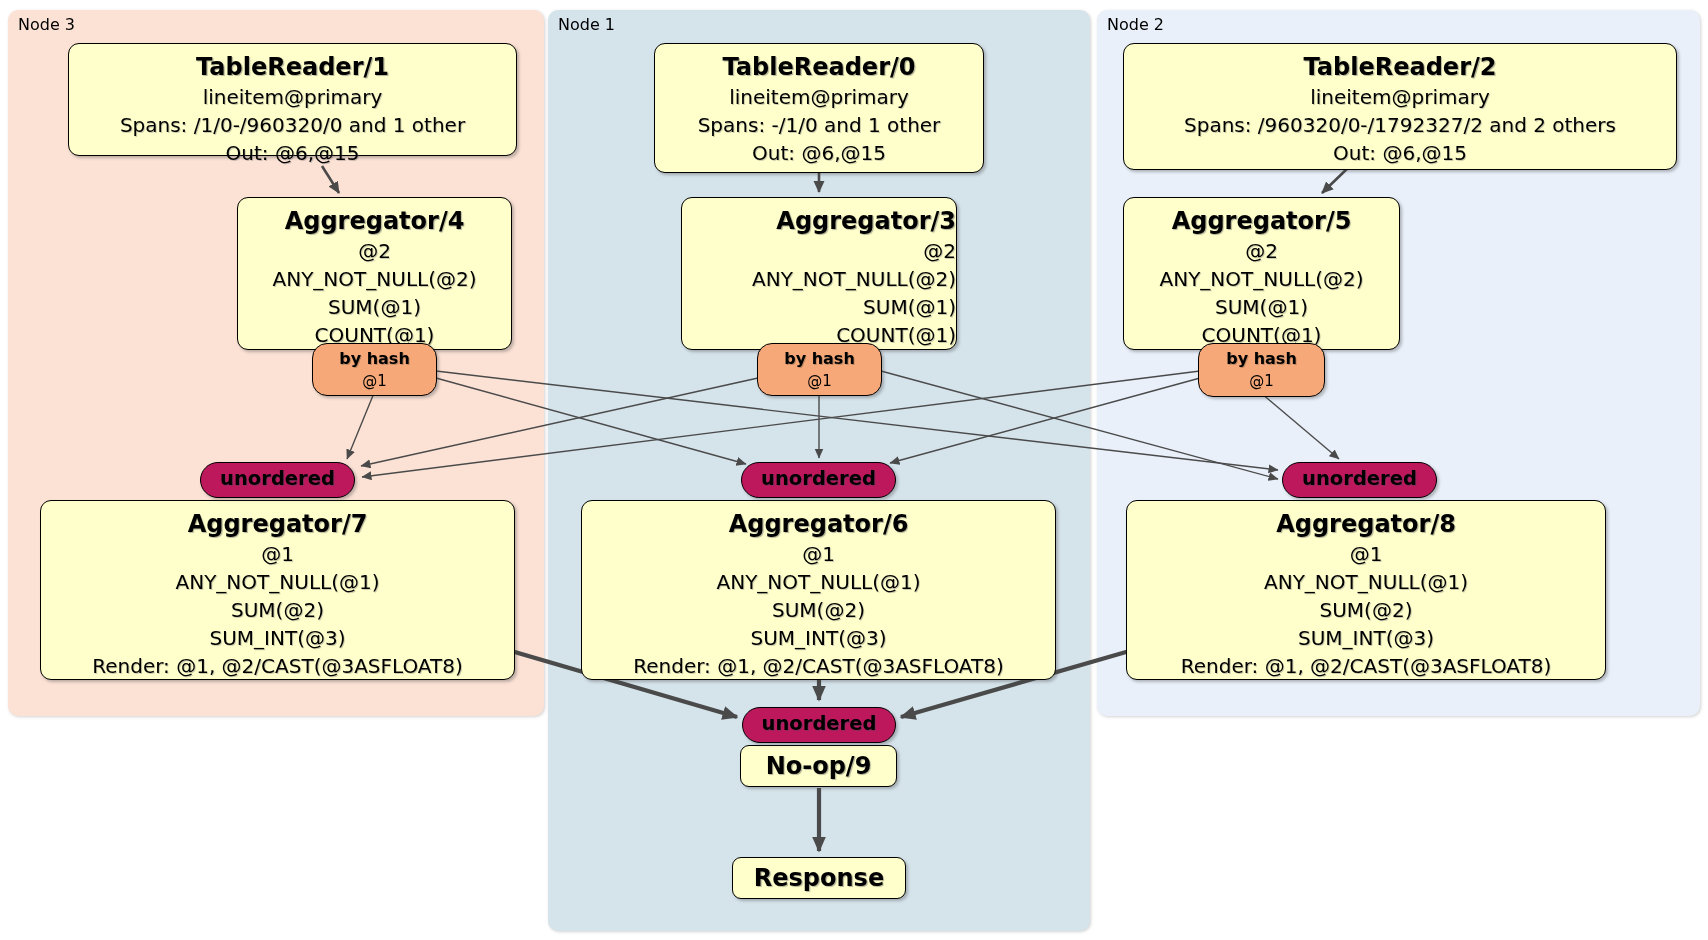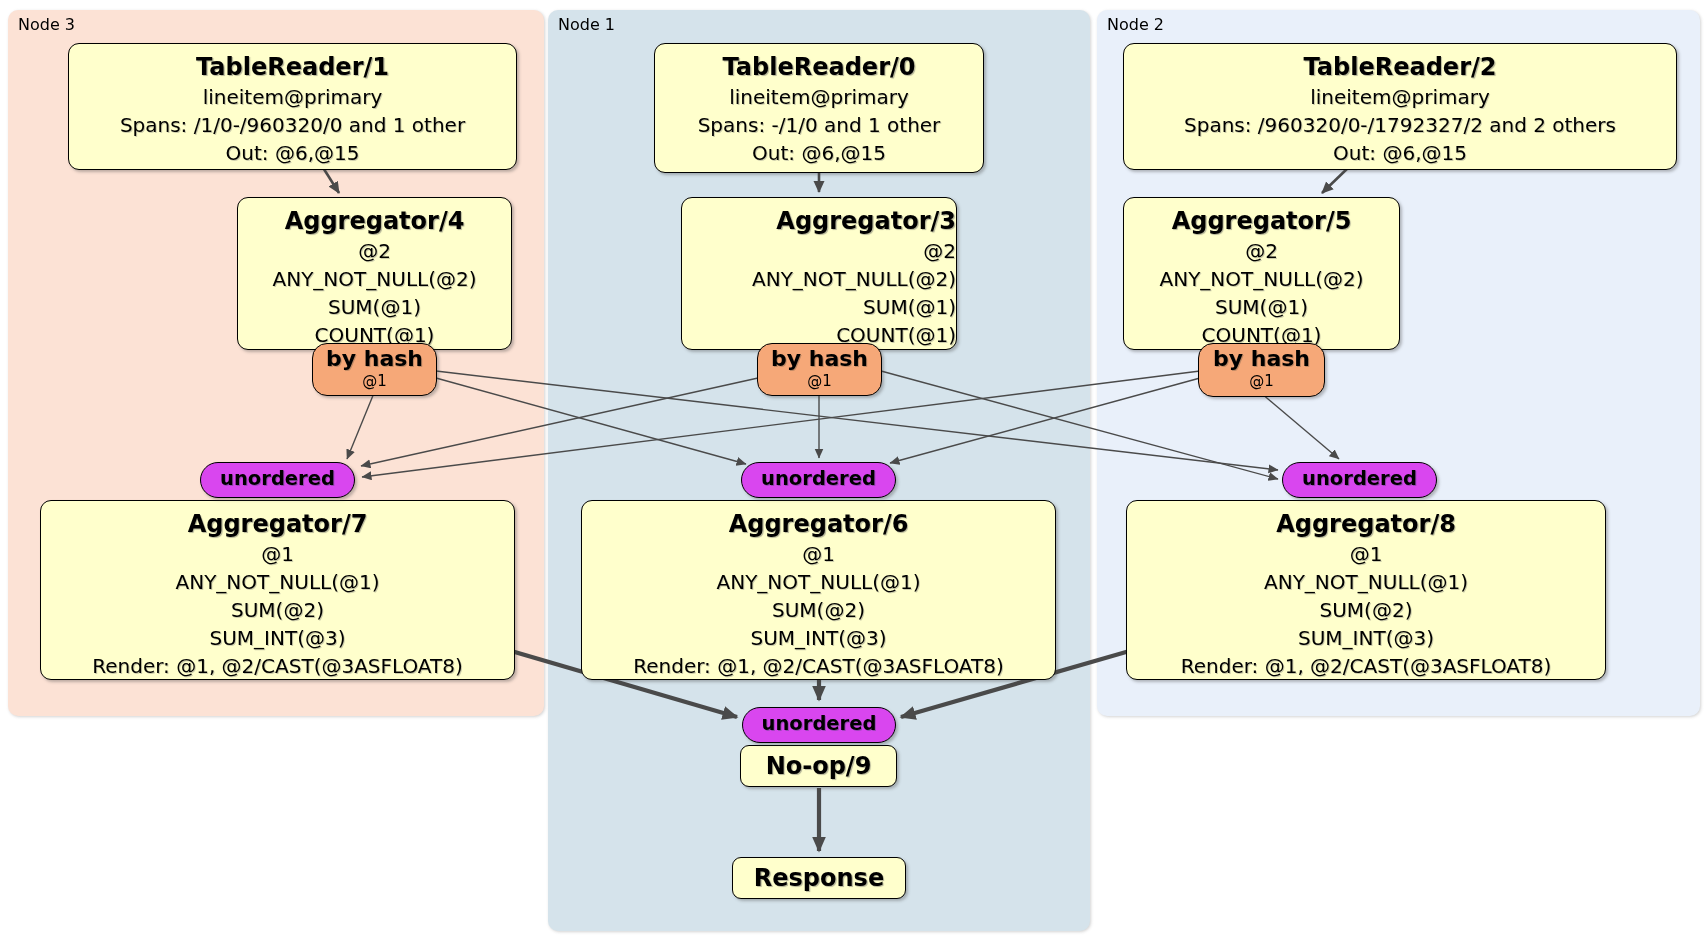--- a/index.html
+++ b/index.html
@@ -19,24 +19,24 @@
        box-shadow:2px 2px 3px rgba(70,70,70,0.35);}
   .box-title{font-size:24px;font-weight:bold;line-height:32px;color:#000;white-space:nowrap;
        text-shadow:1.2px 1.2px 0.8px rgba(90,90,90,0.45);}
   .box-line{font-size:20px;line-height:28px;color:#000;white-space:nowrap;
        text-shadow:1px 1px 0.6px rgba(110,110,110,0.35);}
   .box.small{display:flex;align-items:center;justify-content:center;padding-top:0;border-radius:9px;}
 
   .pill{position:absolute;z-index:4;box-sizing:border-box;border:1.7px solid #000;text-align:center;
        box-shadow:2px 2px 3px rgba(70,70,70,0.35);}
   .pill-hash{background:#f6a878;border-radius:15px;padding-top:2px;}
-  .pill-hash .pill-label{font-size:22px;font-weight:bold;line-height:26px;color:#000;
+  .pill-hash .pill-label{font-size:16px;font-weight:bold;line-height:26px;color:#000;
        text-shadow:1px 1px 0.6px rgba(110,90,70,0.4);}
   .pill-hash .pill-detail{font-size:15px;line-height:19px;color:#000;}
-  .pill-unordered{background:#d946ef;border-radius:18px;}
+  .pill-unordered{background:#be185d;border-radius:18px;}
   .pill-unordered .pill-label{font-size:19.5px;font-weight:bold;line-height:32px;color:#000;
        text-shadow:1px 1px 0.6px rgba(60,70,100,0.4);}
 </style>
 </head>
 <body>
 
 <div class="canvas">
 
   <div class="region" style="left:8px;top:10px;width:536px;height:706px;background:#fce2d5;">
     <div class="region-label">Node 3</div>
@@ -74,21 +74,21 @@
     <line class="edge-thin" x1="1200" y1="371" x2="362" y2="477" marker-end="url(#ah-s)"></line>
     <line class="edge-thin" x1="1200" y1="378" x2="890" y2="463" marker-end="url(#ah-s)"></line>
     <line class="edge-thin" x1="1261" y1="393" x2="1339" y2="459" marker-end="url(#ah-s)"></line>
 
     <line class="edge-thick" x1="508" y1="650" x2="737" y2="717" marker-end="url(#ah-l)"></line>
     <line class="edge-thick" x1="819" y1="676" x2="819" y2="700" marker-end="url(#ah-l)"></line>
     <line class="edge-thick" x1="1133" y1="650" x2="901" y2="717" marker-end="url(#ah-l)"></line>
     <line class="edge-thick" x1="819" y1="788" x2="819" y2="851" marker-end="url(#ah-l)"></line>
   </svg>
 
-  <div class="box" style="left:68px;top:43px;width:449px;height:127px;">
+  <div class="box" style="left:68px;top:43px;width:449px;height:113px;">
     <div class="box-title">TableReader/1</div>
     <div class="box-line">lineitem@primary</div>
     <div class="box-line">Spans: /1/0-/960320/0 and 1 other</div>
     <div class="box-line">Out: @6,@15</div>
   </div>
   <div class="box" style="left:654px;top:43px;width:330px;height:130px;">
     <div class="box-title">TableReader/0</div>
     <div class="box-line">lineitem@primary</div>
     <div class="box-line">Spans: -/1/0 and 1 other</div>
     <div class="box-line">Out: @6,@15</div>

